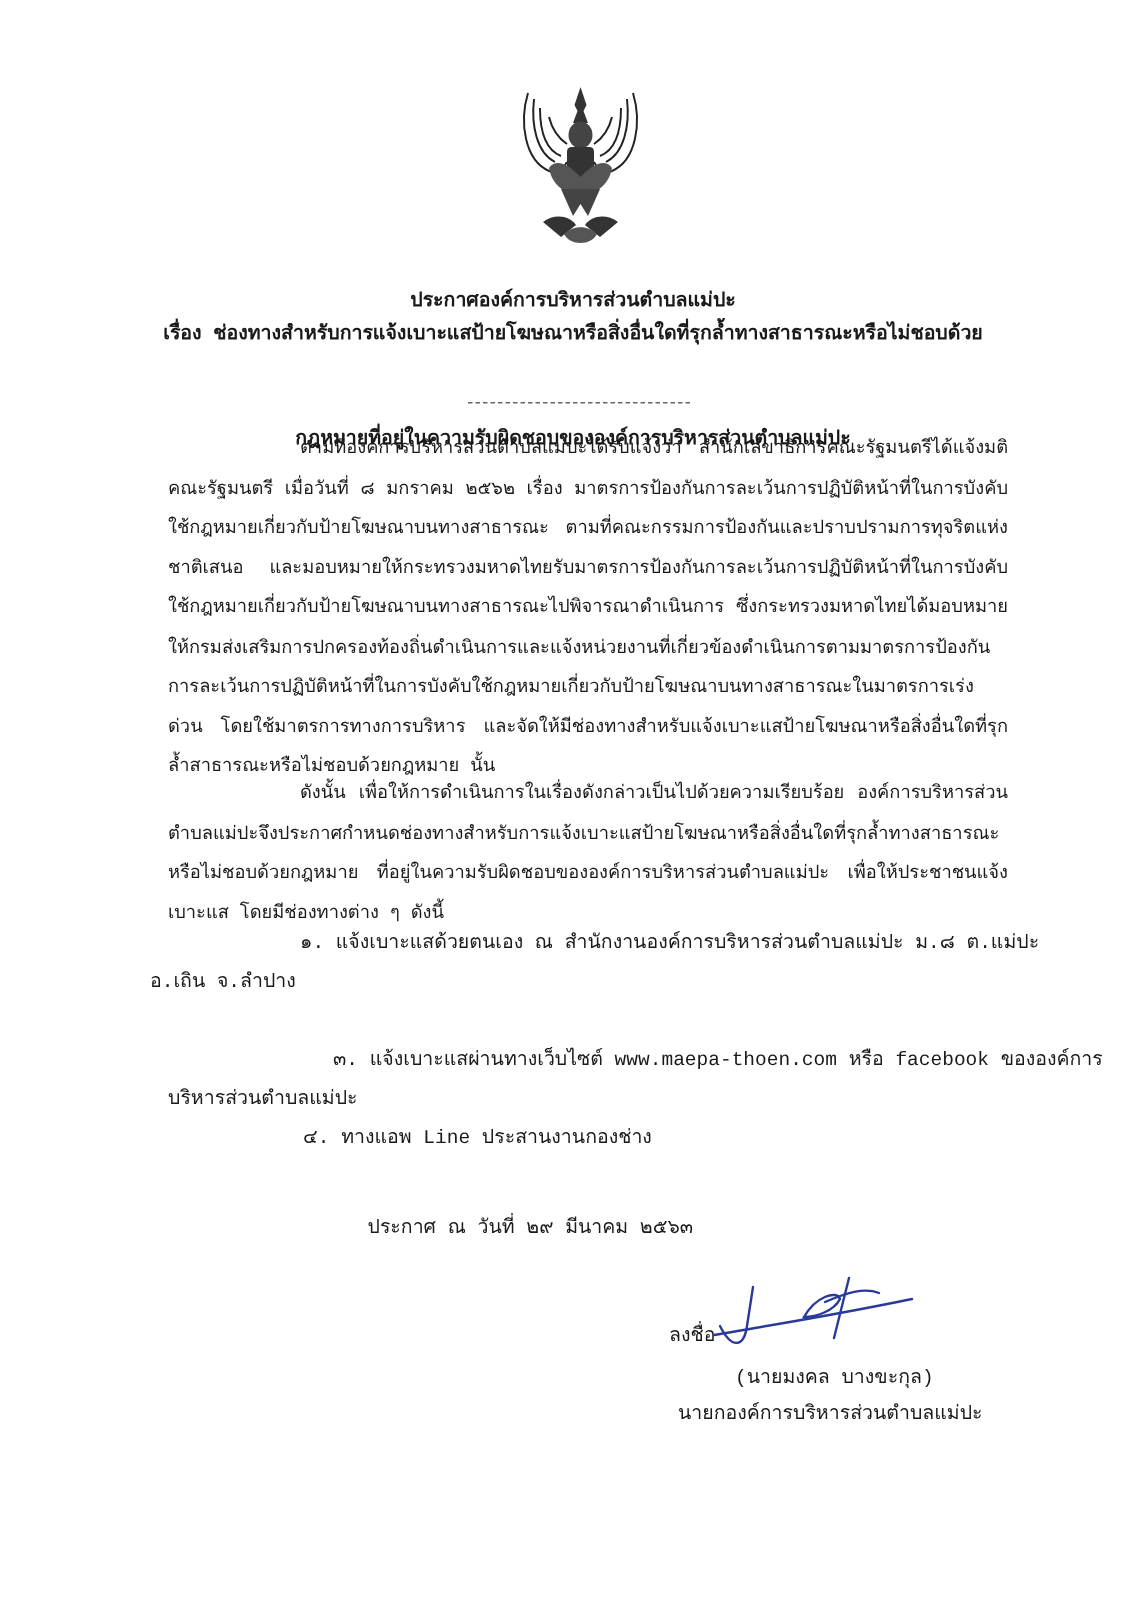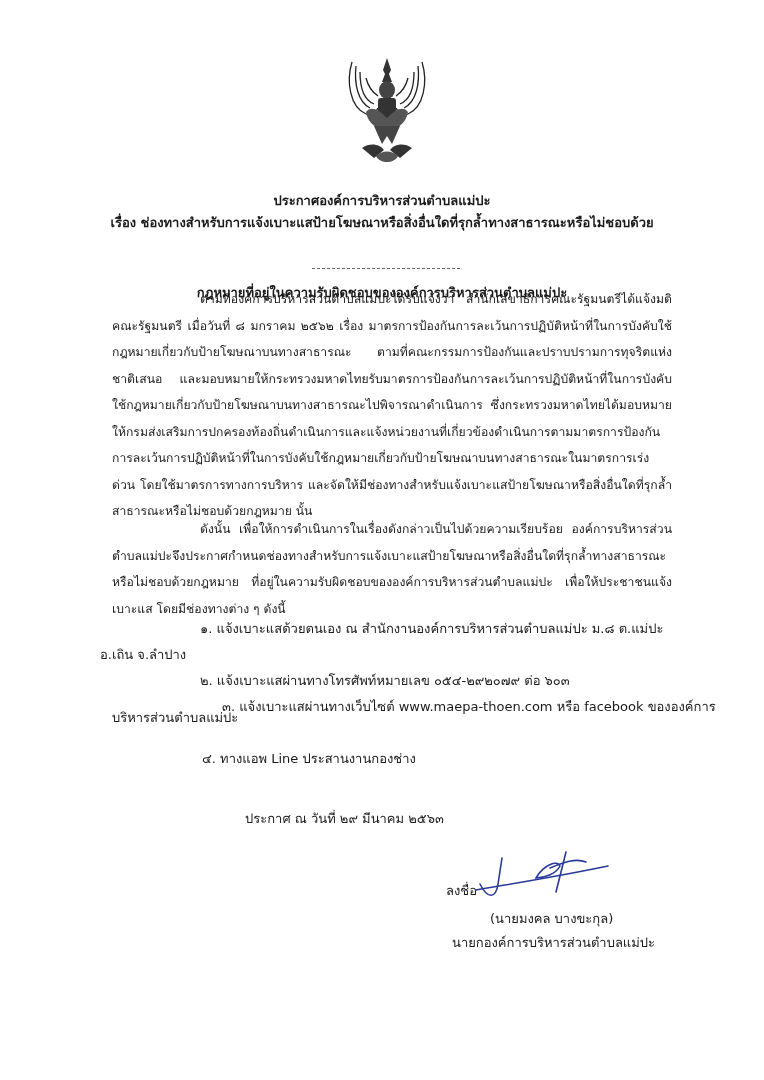--- a/index.html
+++ b/index.html
@@ -1,18 +1,18 @@
 <!DOCTYPE html>
 <html><head>
 <meta charset="utf-8">
 <style>
   html, body { margin: 0; padding: 0; background: #ffffff; }
   body { width: 764px; height: 1080px; position: relative; overflow: hidden;
          font-family: "DejaVu Sans", "Liberation Sans", sans-serif; color: #1a1a1a; }
-  .page { position: absolute; left: 0; top: 0; width: 680px; height: 1080px; }
+  .page { position: absolute; left: 0; top: 0; width: 680px; height: 1080px; font-family: Liberation Mono, monospace; }
   .emblem { position: absolute; left: 344px; top: 52px; width: 86px; height: 120px; }
   .title { position: absolute; left: 0; width: 764px; text-align: center;
            font-weight: bold; font-size: 13px; line-height: 22px; }
   .t1 { top: 190px; }
   .t2 { top: 212px; }
   .t3 { top: 234px; margin-top: 48px; }
   .divider { position: absolute; top: 268px; left: 312px; width: 148px; height: 0;
              border-top: 1px dashed #666; }
   .body { position: absolute; left: 112px; width: 560px; font-size: 12.2px; line-height: 26.5px; }
   .p1 { top: 286px; text-indent: 88px; text-align: justify; text-align-last: left; }
@@ -49,23 +49,22 @@
   <div class="title t1">ประกาศองค์การบริหารส่วนตำบลแม่ปะ</div>
   <div class="title t2">เรื่อง  ช่องทางสำหรับการแจ้งเบาะแสป้ายโฆษณาหรือสิ่งอื่นใดที่รุกล้ำทางสาธารณะหรือไม่ชอบด้วย</div>
   <div class="title t3">กฎหมายที่อยู่ในความรับผิดชอบขององค์การบริหารส่วนตำบลแม่ปะ</div>
   <div class="divider"></div>
 
   <div class="body p1">ตามที่องค์การบริหารส่วนตำบลแม่ปะได้รับแจ้งว่า สำนักเลขาธิการคณะรัฐมนตรีได้แจ้งมติคณะรัฐมนตรี เมื่อวันที่ ๘ มกราคม ๒๕๖๒ เรื่อง มาตรการป้องกันการละเว้นการปฏิบัติหน้าที่ในการบังคับใช้กฎหมายเกี่ยวกับป้ายโฆษณาบนทางสาธารณะ ตามที่คณะกรรมการป้องกันและปราบปรามการทุจริตแห่งชาติเสนอ และมอบหมายให้กระทรวงมหาดไทยรับมาตรการป้องกันการละเว้นการปฏิบัติหน้าที่ในการบังคับใช้กฎหมายเกี่ยวกับป้ายโฆษณาบนทางสาธารณะไปพิจารณาดำเนินการ ซึ่งกระทรวงมหาดไทยได้มอบหมายให้กรมส่งเสริมการปกครองท้องถิ่นดำเนินการและแจ้งหน่วยงานที่เกี่ยวข้องดำเนินการตามมาตรการป้องกันการละเว้นการปฏิบัติหน้าที่ในการบังคับใช้กฎหมายเกี่ยวกับป้ายโฆษณาบนทางสาธารณะในมาตรการเร่งด่วน โดยใช้มาตรการทางการบริหาร และจัดให้มีช่องทางสำหรับแจ้งเบาะแสป้ายโฆษณาหรือสิ่งอื่นใดที่รุกล้ำสาธารณะหรือไม่ชอบด้วยกฎหมาย นั้น</div>
   <div class="body p2">ดังนั้น เพื่อให้การดำเนินการในเรื่องดังกล่าวเป็นไปด้วยความเรียบร้อย องค์การบริหารส่วนตำบลแม่ปะจึงประกาศกำหนดช่องทางสำหรับการแจ้งเบาะแสป้ายโฆษณาหรือสิ่งอื่นใดที่รุกล้ำทางสาธารณะหรือไม่ชอบด้วยกฎหมาย ที่อยู่ในความรับผิดชอบขององค์การบริหารส่วนตำบลแม่ปะ เพื่อให้ประชาชนแจ้งเบาะแส โดยมีช่องทางต่าง ๆ ดังนี้</div>
 
   <div class="line" style="left:200px; top:618px;">๑.  แจ้งเบาะแสด้วยตนเอง ณ สำนักงานองค์การบริหารส่วนตำบลแม่ปะ ม.๘ ต.แม่ปะ</div>
   <div class="line" style="left:100px; top:644px;">อ.เถิน  จ.ลำปาง</div>
-  <div class="line" style="left:200px; top:670px;">๒.  แจ้งเบาะแสผ่านทางโทรศัพท์หมายเลข  ๐๕๔-๒๙๒๐๗๙ ต่อ ๖๐๓</div>
   <div class="line" style="left:200px; top:696px;margin-left:22px;">๓.  แจ้งเบาะแสผ่านทางเว็บไซต์ www.maepa-thoen.com หรือ facebook ขององค์การ</div>
-  <div class="line" style="left:112px; top:707px;">บริหารส่วนตำบลแม่ปะ</div>
+  <div class="line" style="left:112px; top:722px;">บริหารส่วนตำบลแม่ปะ</div>
   <div class="line" style="left:202px; top:748px;">๔.  ทางแอพ Line ประสานงานกองช่าง</div>
 
   <div class="line" style="left:245px; top:808px;">ประกาศ ณ วันที่  ๒๙   มีนาคม   ๒๕๖๓</div>
 
   <div class="line" style="left:446px; top:880px;">ลงชื่อ</div>
   <svg class="sig" viewBox="0 0 170 60">
     <g fill="none" stroke="#2a3a9a" stroke-width="1.6" stroke-linecap="round">
       <path d="M36 40 C70 34, 110 28, 168 16"></path>
       <path d="M62 8 L58 34 C56 48, 48 50, 40 34"></path>
       <path d="M96 28 C104 14, 118 10, 120 16 C116 24, 104 28, 96 28 Z"></path>

